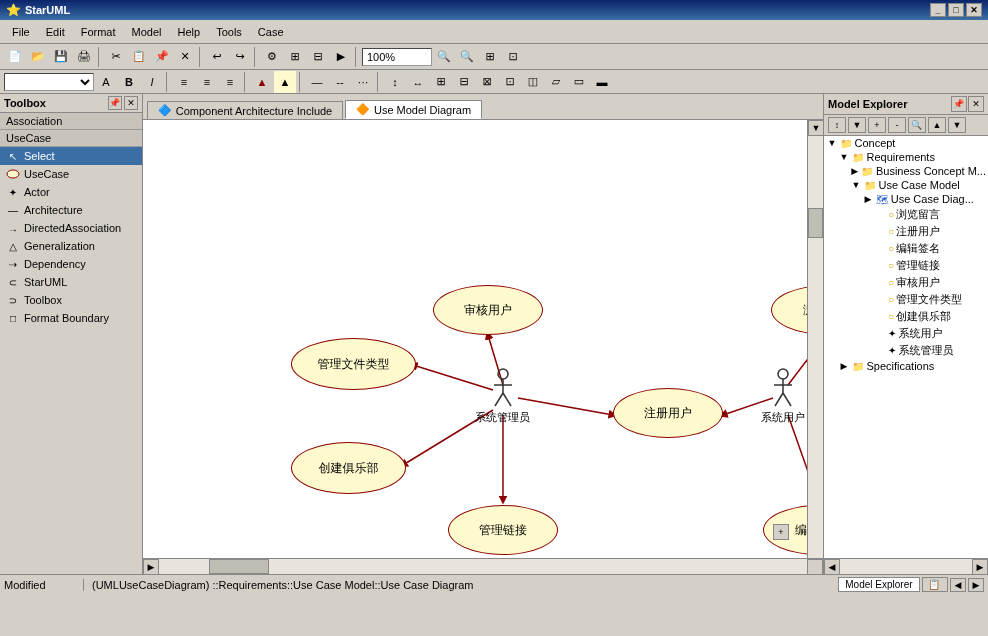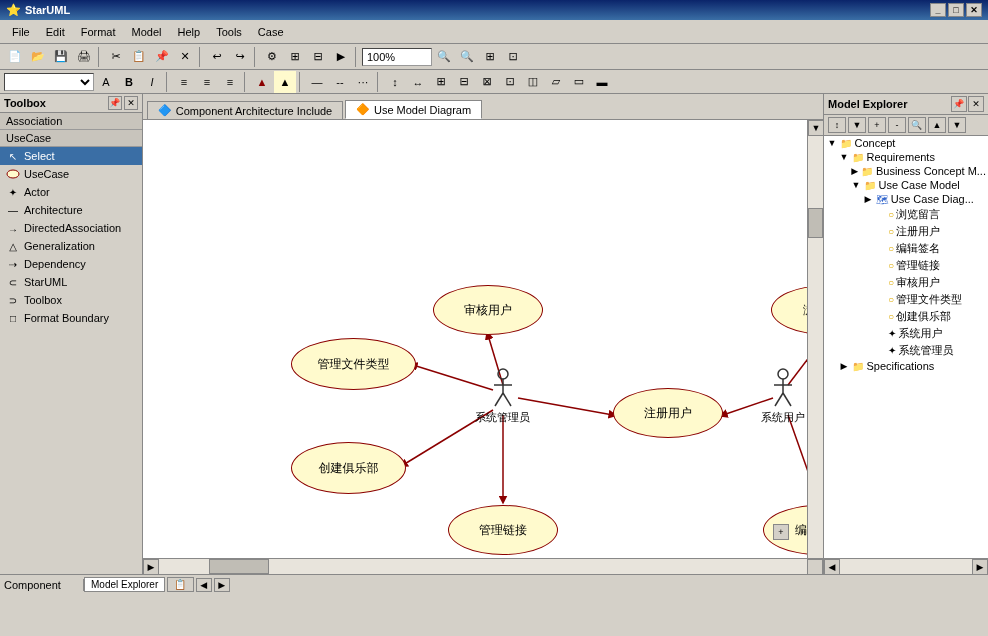--- a/index.html
+++ b/index.html
@@ -702,20 +702,21 @@
     <div style="height:16px;background:#d4d0c8;border-top:1px solid #888;display:flex;">
       <div style="width:16px;height:16px;background:#d4d0c8;border:1px solid #888;display:flex;align-items:center;justify-content:center;cursor:pointer;font-size:9px;">◀</div>
       <div style="flex:1;background:#e8e4dc;"></div>
       <div style="width:16px;height:16px;background:#d4d0c8;border:1px solid #888;display:flex;align-items:center;justify-content:center;cursor:pointer;font-size:9px;">▶</div>
     </div>
   </div>
 
 </div>
 
 <div id="statusbar">
-  <span class="status-left">Component</span>
+  <span class="status-left">Modified</span>
+  <span class="status-center">(UMLUseCaseDiagram) ::Requirements::Use Case Model::Use Case Diagram</span>
   <div class="status-right">
     <div class="me-tab-btn active">Model Explorer</div>
     <div class="me-tab-btn">📋</div>
     <div style="width:16px;height:14px;background:#d4d0c8;border:1px solid #888;cursor:pointer;font-size:9px;display:flex;align-items:center;justify-content:center;">◀</div>
     <div style="width:16px;height:14px;background:#d4d0c8;border:1px solid #888;cursor:pointer;font-size:9px;display:flex;align-items:center;justify-content:center;">▶</div>
   </div>
 </div>
 
 </body></html>

